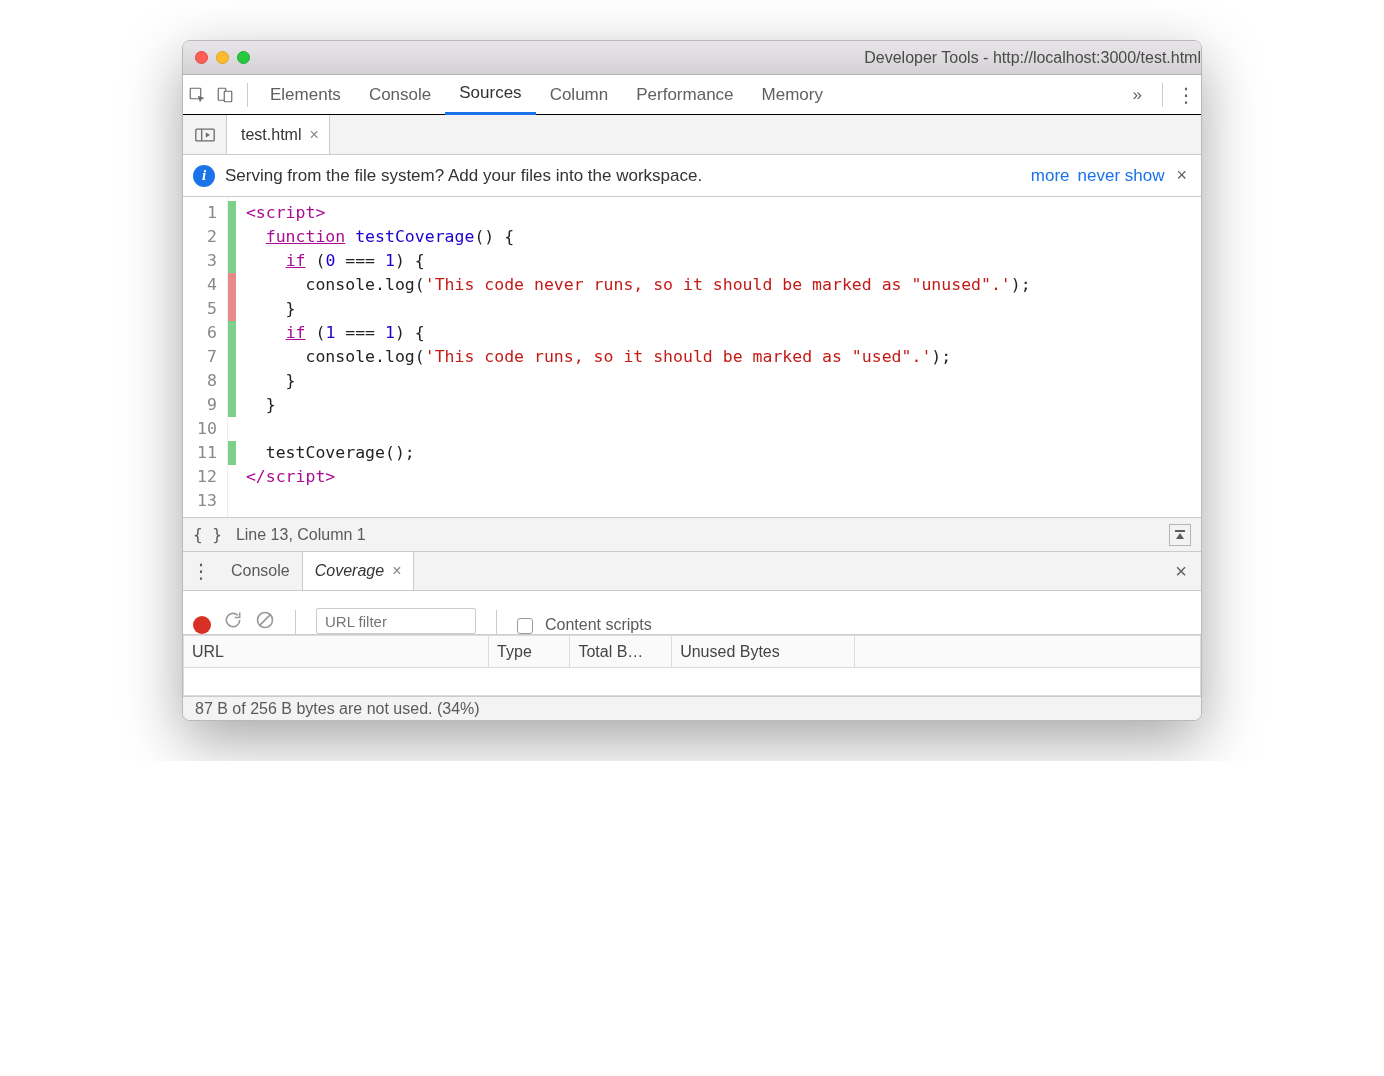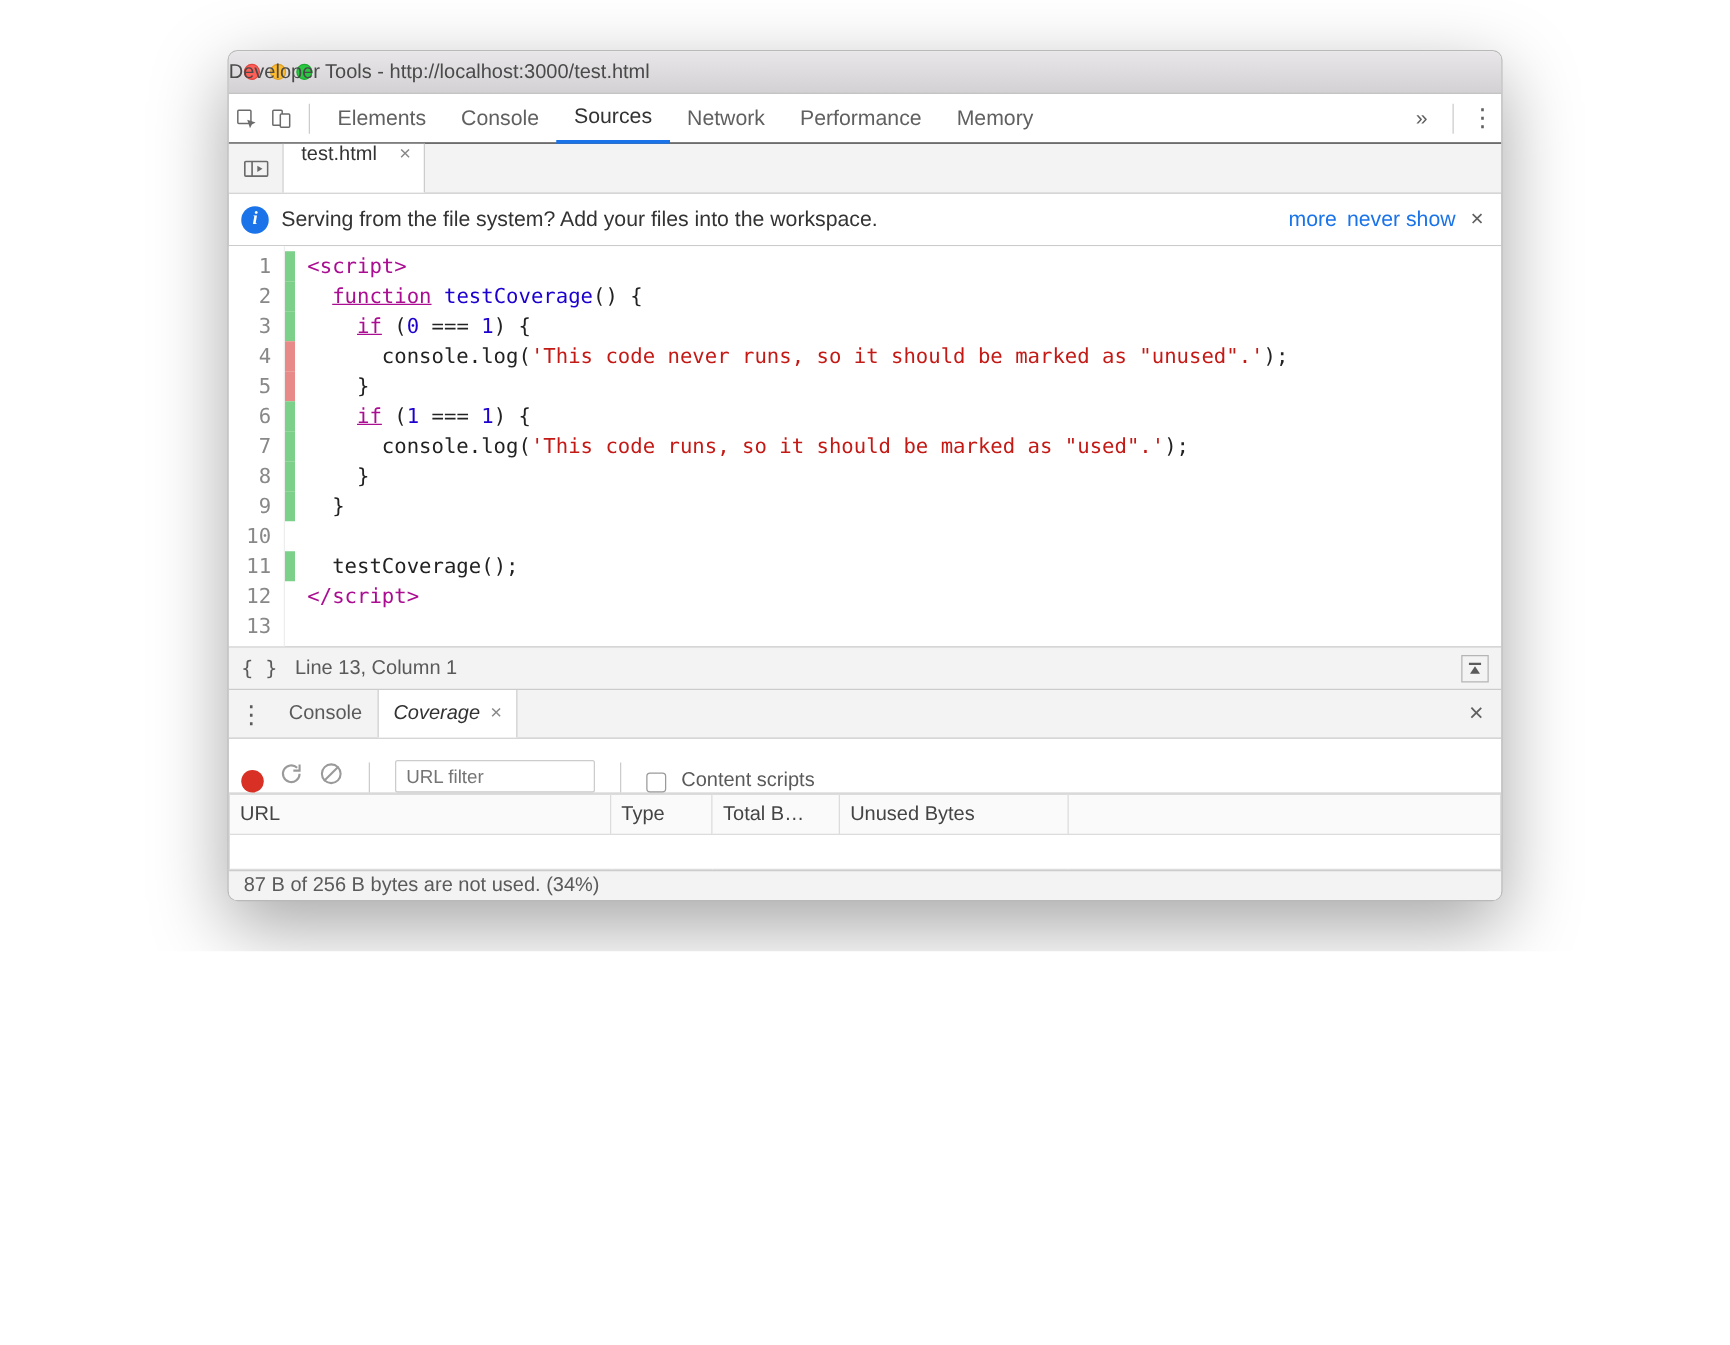--- a/index.html
+++ b/index.html
@@ -27,21 +27,21 @@
     align-items: center;
     border-bottom: 1px solid #b1b1b1;
     position: relative;
   }
   .traffic { display: flex; gap: 8px; margin-left: 12px; }
   .tl { width: 13px; height: 13px; border-radius: 50%; }
   .tl.red { background: #ff5f57; border: 1px solid #e24640; }
   .tl.yellow { background: #ffbd2e; border: 1px solid #dfa023; }
   .tl.green { background: #28c940; border: 1px solid #1eaa32; }
   .win-title {
-    position: absolute; left: 0; right: 0; text-align: left;
+    position: absolute; left: 0; right: 0; text-align: right;
     font-size: 16px; color: #4a4a4a; pointer-events: none;
   }
   
   .toolbar {
     height: 40px;
     border-bottom: 1px solid #000000;
     display: flex;
     align-items: center;
     font-size: 17px;
     color: #606060;
@@ -60,25 +60,25 @@
     border-bottom: 1px solid #ccc;
     display: flex;
     align-items: stretch;
     background: #f3f3f3;
   }
   .ft-left { width: 44px; display: flex; align-items: center; justify-content: center; border-right: 1px solid #ccc; background: #f3f3f3; }
   .ft-left svg { width: 20px; height: 16px; stroke: #6b6b6b; fill: none; stroke-width: 1.6; }
   .filetab {
     background: #fff;
     border-right: 1px solid #ccc;
-    display: flex; align-items: flex-start;
+    display: flex; align-items: center;
     padding: 0 10px 0 14px;
     font-size: 16px;
     color: #333;
-    gap: 18px;
+    gap: 8px;
   }
   .filetab .x { color: #888; font-size: 16px; }
   
   .infobar {
     height: 42px;
     border-bottom: 1px solid #ccc;
     display: flex; align-items: center;
     padding: 0 10px;
     font-size: 17px;
     color: #333;
@@ -188,21 +188,21 @@
       <svg viewBox="0 0 24 24">
           <rect x="3" y="3" width="10" height="16" rx="1"></rect>
           <rect x="11" y="7" width="10" height="14" rx="1" fill="#fff"></rect>
         </svg>
     </div>
     <div class="vsep"></div>
     <div class="tabs">
         <div class="tab">Elements</div>
         <div class="tab">Console</div>
         <div class="tab active">Sources</div>
-        <div class="tab">Network</div>
+        <div class="tab">Column</div>
         <div class="tab">Performance</div>
         <div class="tab">Memory</div>
       </div>
     <div class="chevrons">»</div>
     <div class="vsep"></div>
     <div class="dots3">⋮</div>
   </div>
 
   <div class="filetabs">
     <div class="ft-left">

